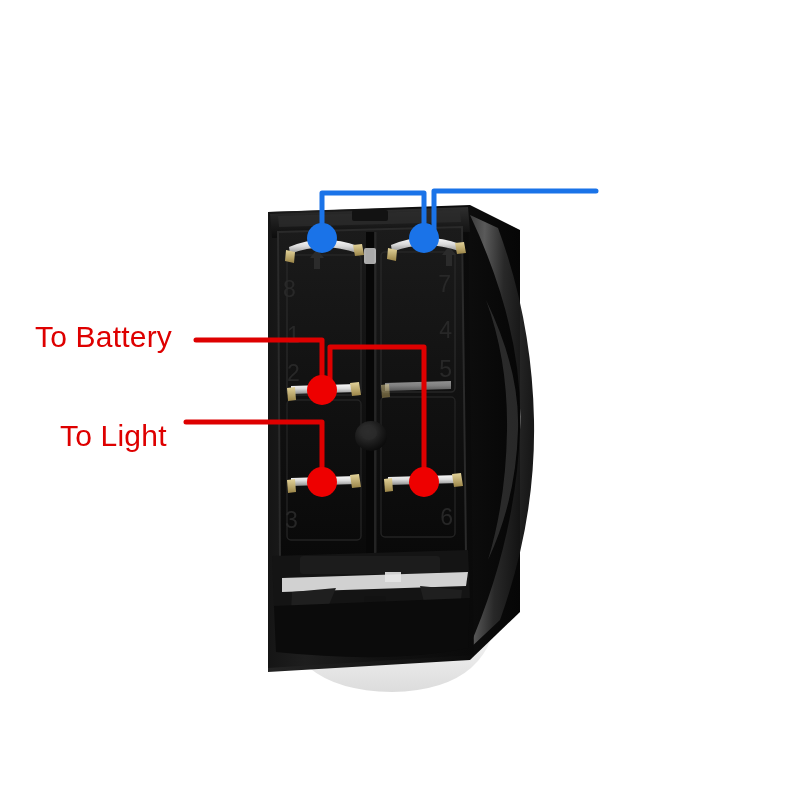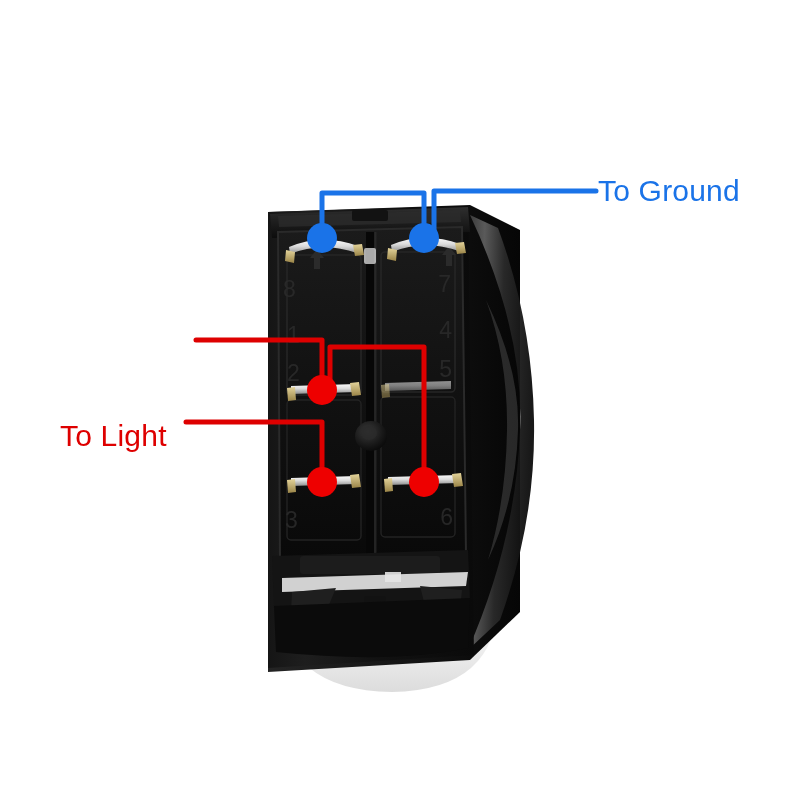--- a/index.html
+++ b/index.html
@@ -186,18 +186,18 @@
       <circle cx="322" cy="390" r="15" fill="#ee0000"></circle>
       <circle cx="424" cy="482" r="15" fill="#ee0000"></circle>
     </g>
 
     <g>
       <path d="M 186 422 L 322 422 L 322 482" fill="none" stroke="#de0000" stroke-width="5" stroke-linecap="round" stroke-linejoin="round"></path>
       <circle cx="322" cy="482" r="15" fill="#ee0000"></circle>
     </g>
   </svg>
 
-  <div class="lbl" id="lbl-ground">To Ground</div>
-
+
+  <div class="lbl" id="lbl-battery">To Battery</div>
 
   <div class="lbl" id="lbl-light">To Light</div>
 
 </div>
 
 </body></html>

